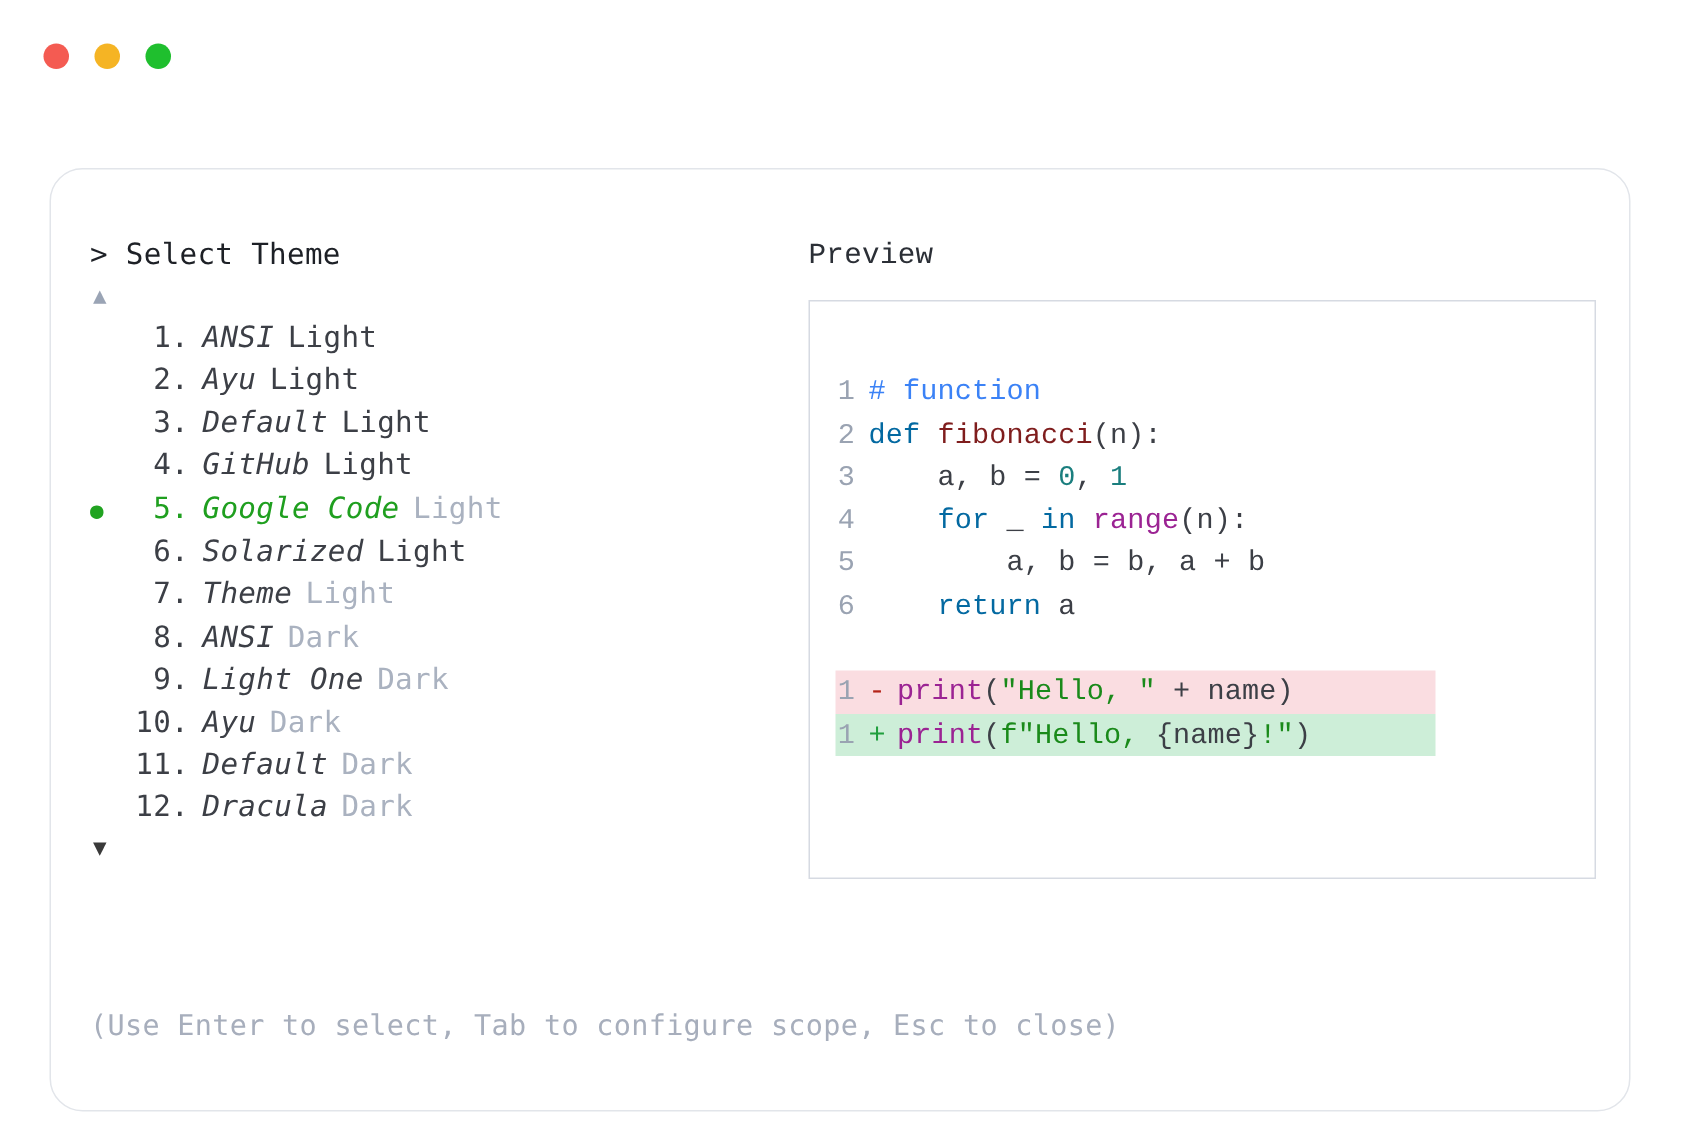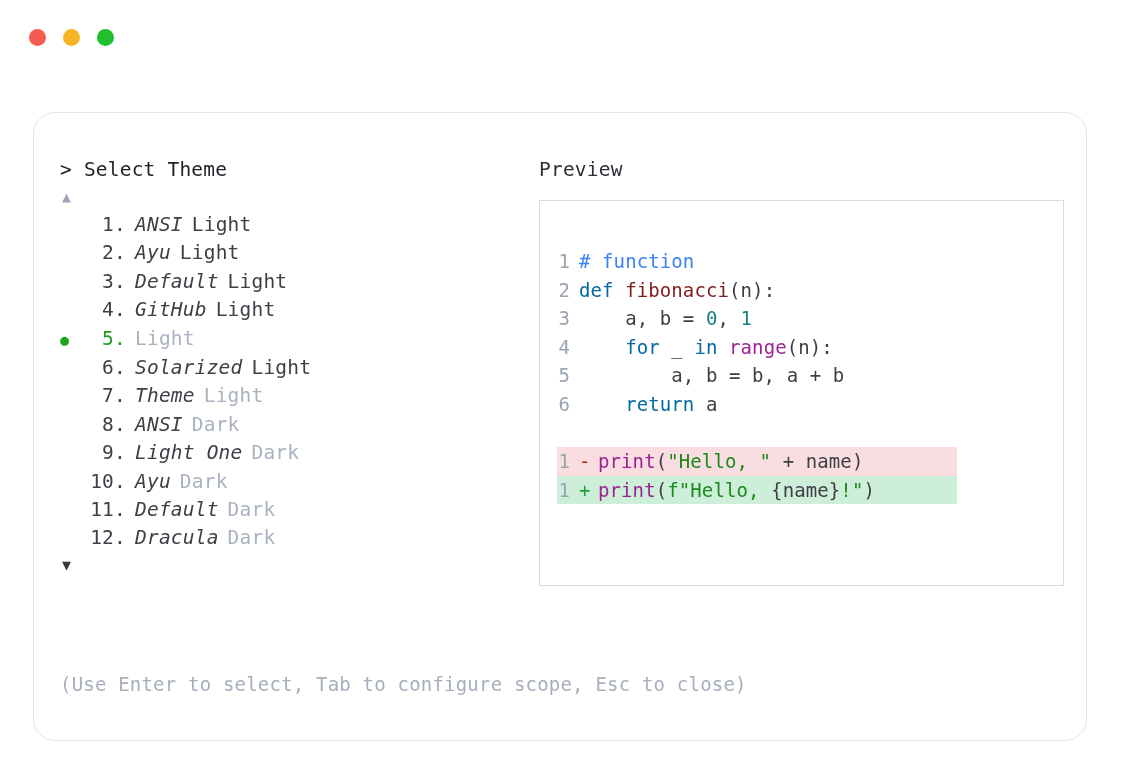--- a/index.html
+++ b/index.html
@@ -120,20 +120,21 @@
     color: #a7aebc;
     white-space: pre;
   }
 
   
   .right-pane {
     position: absolute;
     left: 505px;
     top: 46px;
     width: 459px;
+    font-family: Liberation Mono, monospace;
   }
   .preview-label {
     font-size: 19.5px;
     color: #2b2f36;
     letter-spacing: 0.2px;
     line-height: 22px;
     white-space: pre;
   }
   .preview-box {
     margin-top: 19px;
@@ -197,21 +198,21 @@
   <div class="card">
 
     <div class="left-pane">
       <div class="prompt-line">&gt; Select Theme</div>
       <div class="scroll-arrow up">▲</div>
       <div class="theme-list" id="theme-list">
           <div class="theme-item"><span class="bullet-col"></span><span class="num-col">1.</span><span class="name-col">ANSI</span><span class="variant-col variant-strong">Light</span></div>
           <div class="theme-item"><span class="bullet-col"></span><span class="num-col">2.</span><span class="name-col">Ayu</span><span class="variant-col variant-strong">Light</span></div>
           <div class="theme-item"><span class="bullet-col"></span><span class="num-col">3.</span><span class="name-col">Default</span><span class="variant-col variant-strong">Light</span></div>
           <div class="theme-item"><span class="bullet-col"></span><span class="num-col">4.</span><span class="name-col">GitHub</span><span class="variant-col variant-strong">Light</span></div>
-          <div class="theme-item selected"><span class="bullet-col">●</span><span class="num-col">5.</span><span class="variant-col variant-dim">Light</span></div>
+          <div class="theme-item selected"><span class="bullet-col">●</span><span class="num-col">5.</span><span class="name-col">Google Code</span><span class="variant-col variant-dim">Light</span></div>
           <div class="theme-item"><span class="bullet-col"></span><span class="num-col">6.</span><span class="name-col">Solarized</span><span class="variant-col variant-strong">Light</span></div>
           <div class="theme-item"><span class="bullet-col"></span><span class="num-col">7.</span><span class="name-col">Theme</span><span class="variant-col variant-dim">Light</span></div>
           <div class="theme-item"><span class="bullet-col"></span><span class="num-col">8.</span><span class="name-col">ANSI</span><span class="variant-col variant-dim">Dark</span></div>
           <div class="theme-item"><span class="bullet-col"></span><span class="num-col">9.</span><span class="name-col">Light One</span><span class="variant-col variant-dim">Dark</span></div>
           <div class="theme-item"><span class="bullet-col"></span><span class="num-col">10.</span><span class="name-col">Ayu</span><span class="variant-col variant-dim">Dark</span></div>
           <div class="theme-item"><span class="bullet-col"></span><span class="num-col">11.</span><span class="name-col">Default</span><span class="variant-col variant-dim">Dark</span></div>
           <div class="theme-item"><span class="bullet-col"></span><span class="num-col">12.</span><span class="name-col">Dracula</span><span class="variant-col variant-dim">Dark</span></div>
         </div>
       <div class="scroll-arrow down">▼</div>
     </div>

